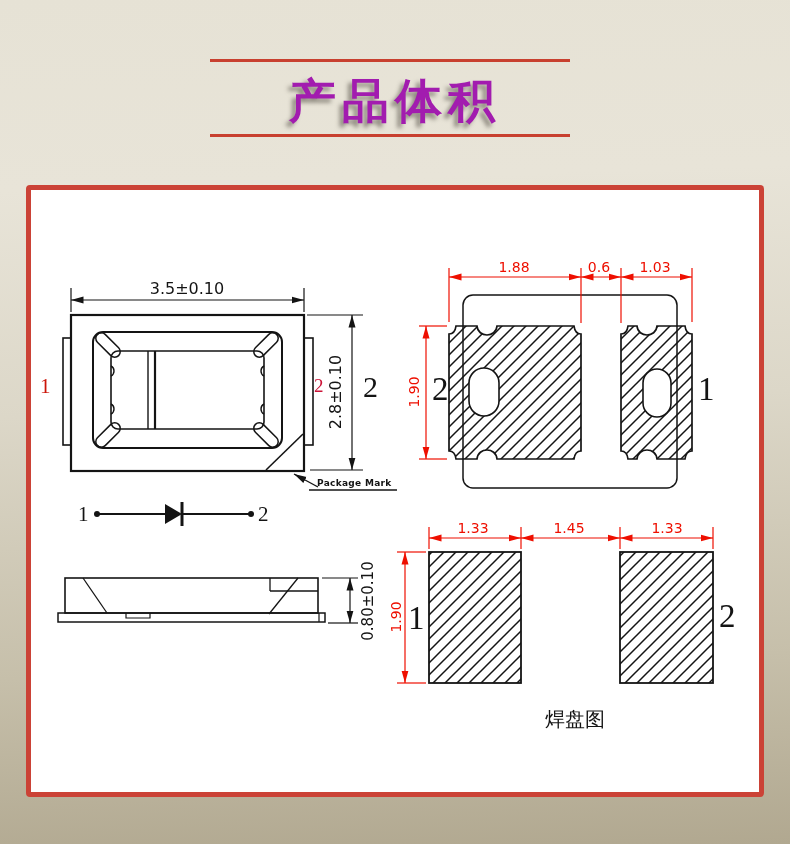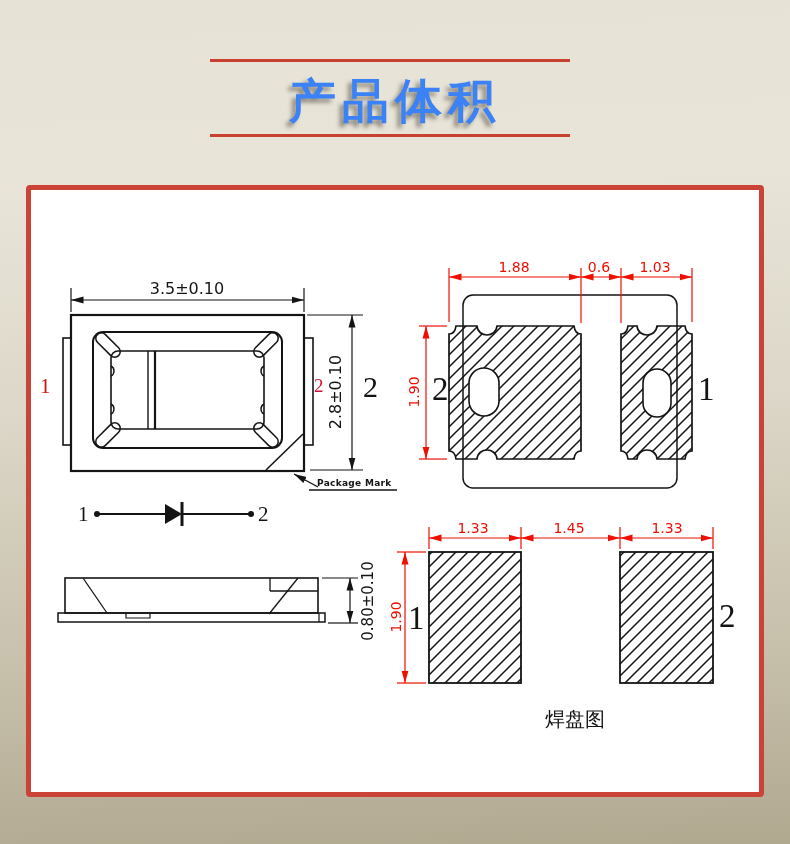--- a/index.html
+++ b/index.html
@@ -6,21 +6,21 @@
   body{
     width:790px;height:844px;position:relative;overflow:hidden;
     background:linear-gradient(178deg,#e6e2d5 0%,#e8e4d8 22%,#dcd7c8 48%,#c6bfaa 78%,#b1a890 100%);
     font-family:"Liberation Sans", sans-serif;
   }
   .banner-rule{position:absolute;left:210px;width:360px;height:3px;background:#c8402f;}
   .rule-top{top:59px}
   .rule-bottom{top:134px}
   .banner-title{
     position:absolute;top:70px;left:0;width:790px;margin:0;text-align:center;
-    font-size:47px;font-weight:bold;letter-spacing:6px;color:#3b82f6;
+    font-size:47px;font-weight:bold;letter-spacing:6px;color:#a21caf;
     font-family:"Liberation Sans", sans-serif;
     text-shadow:-4px 4px 4px rgba(70,64,54,.55);
   }
   .panel{
     position:absolute;left:26px;top:185px;width:738px;height:612px;
     box-sizing:border-box;background:#ffffff;border:5px solid #cb4236;border-radius:4px;
   }
   svg.overlay{position:absolute;left:0;top:0;}
   text{font-family:"DejaVu Sans", sans-serif;}
   .dimB{font-size:16px;fill:#141414;}

